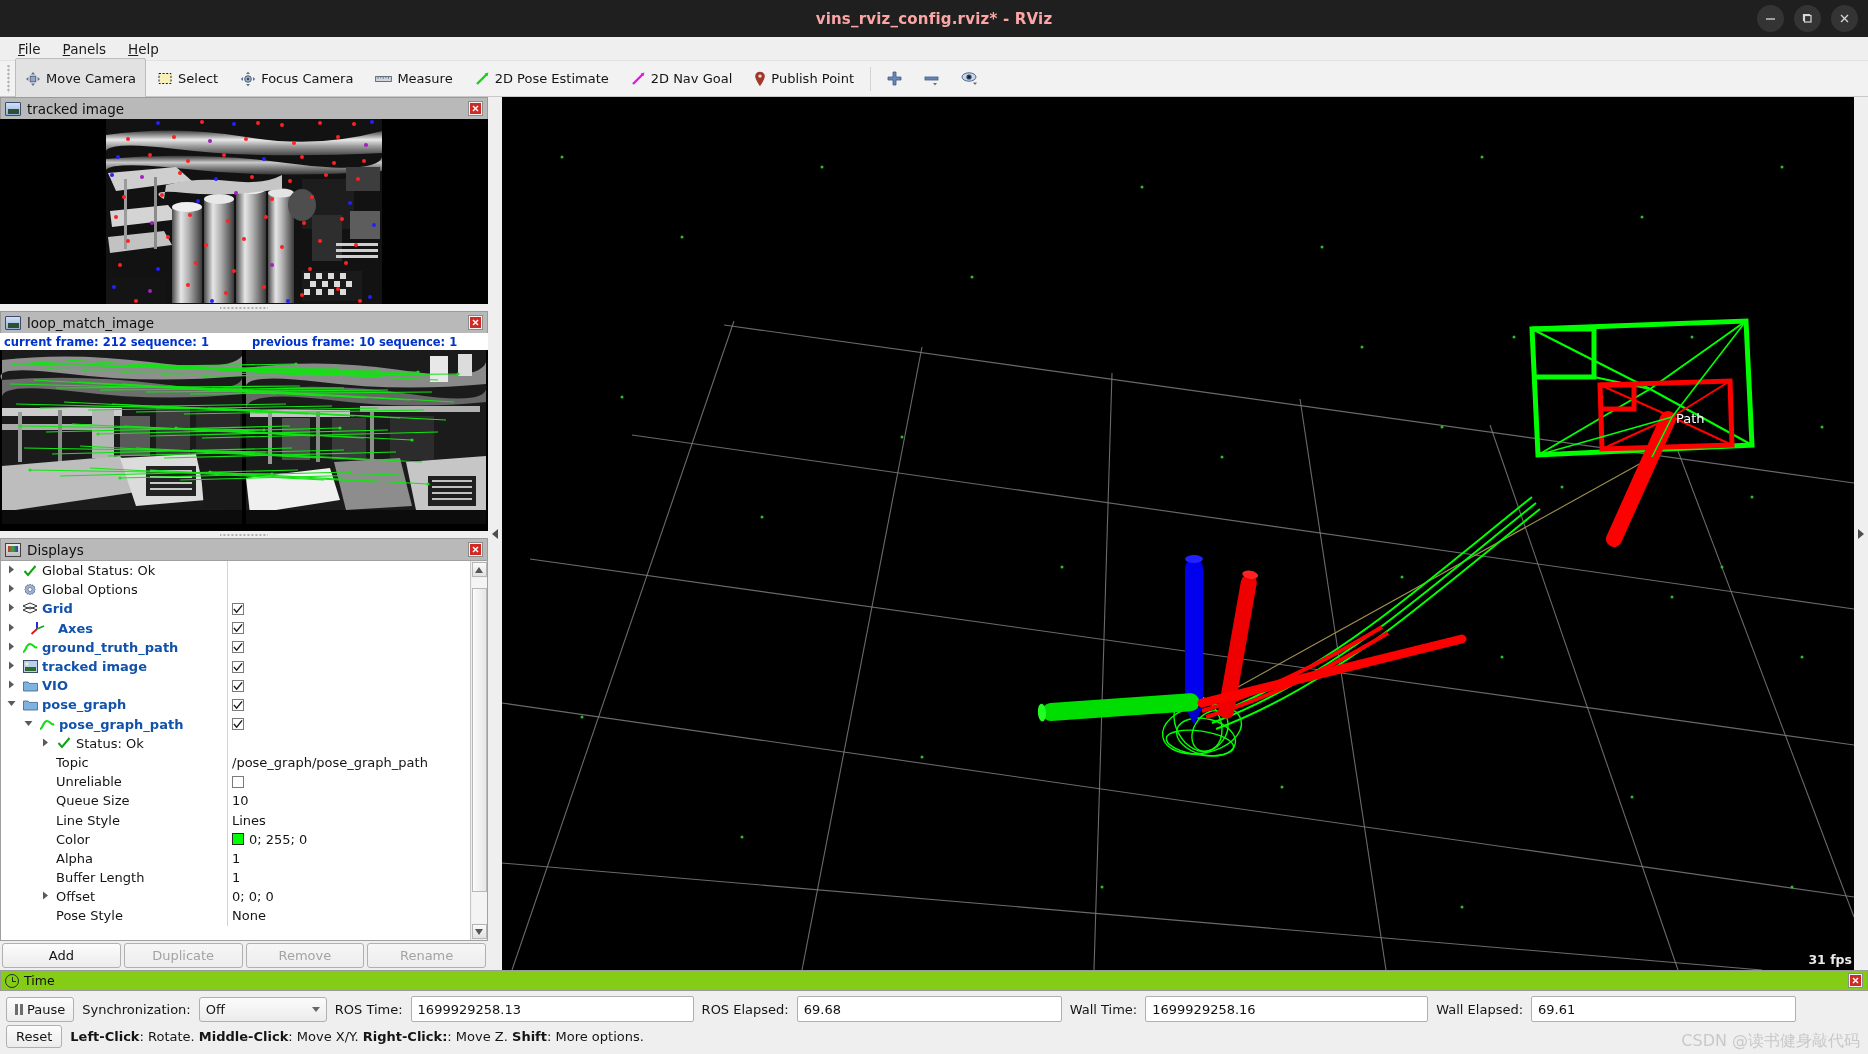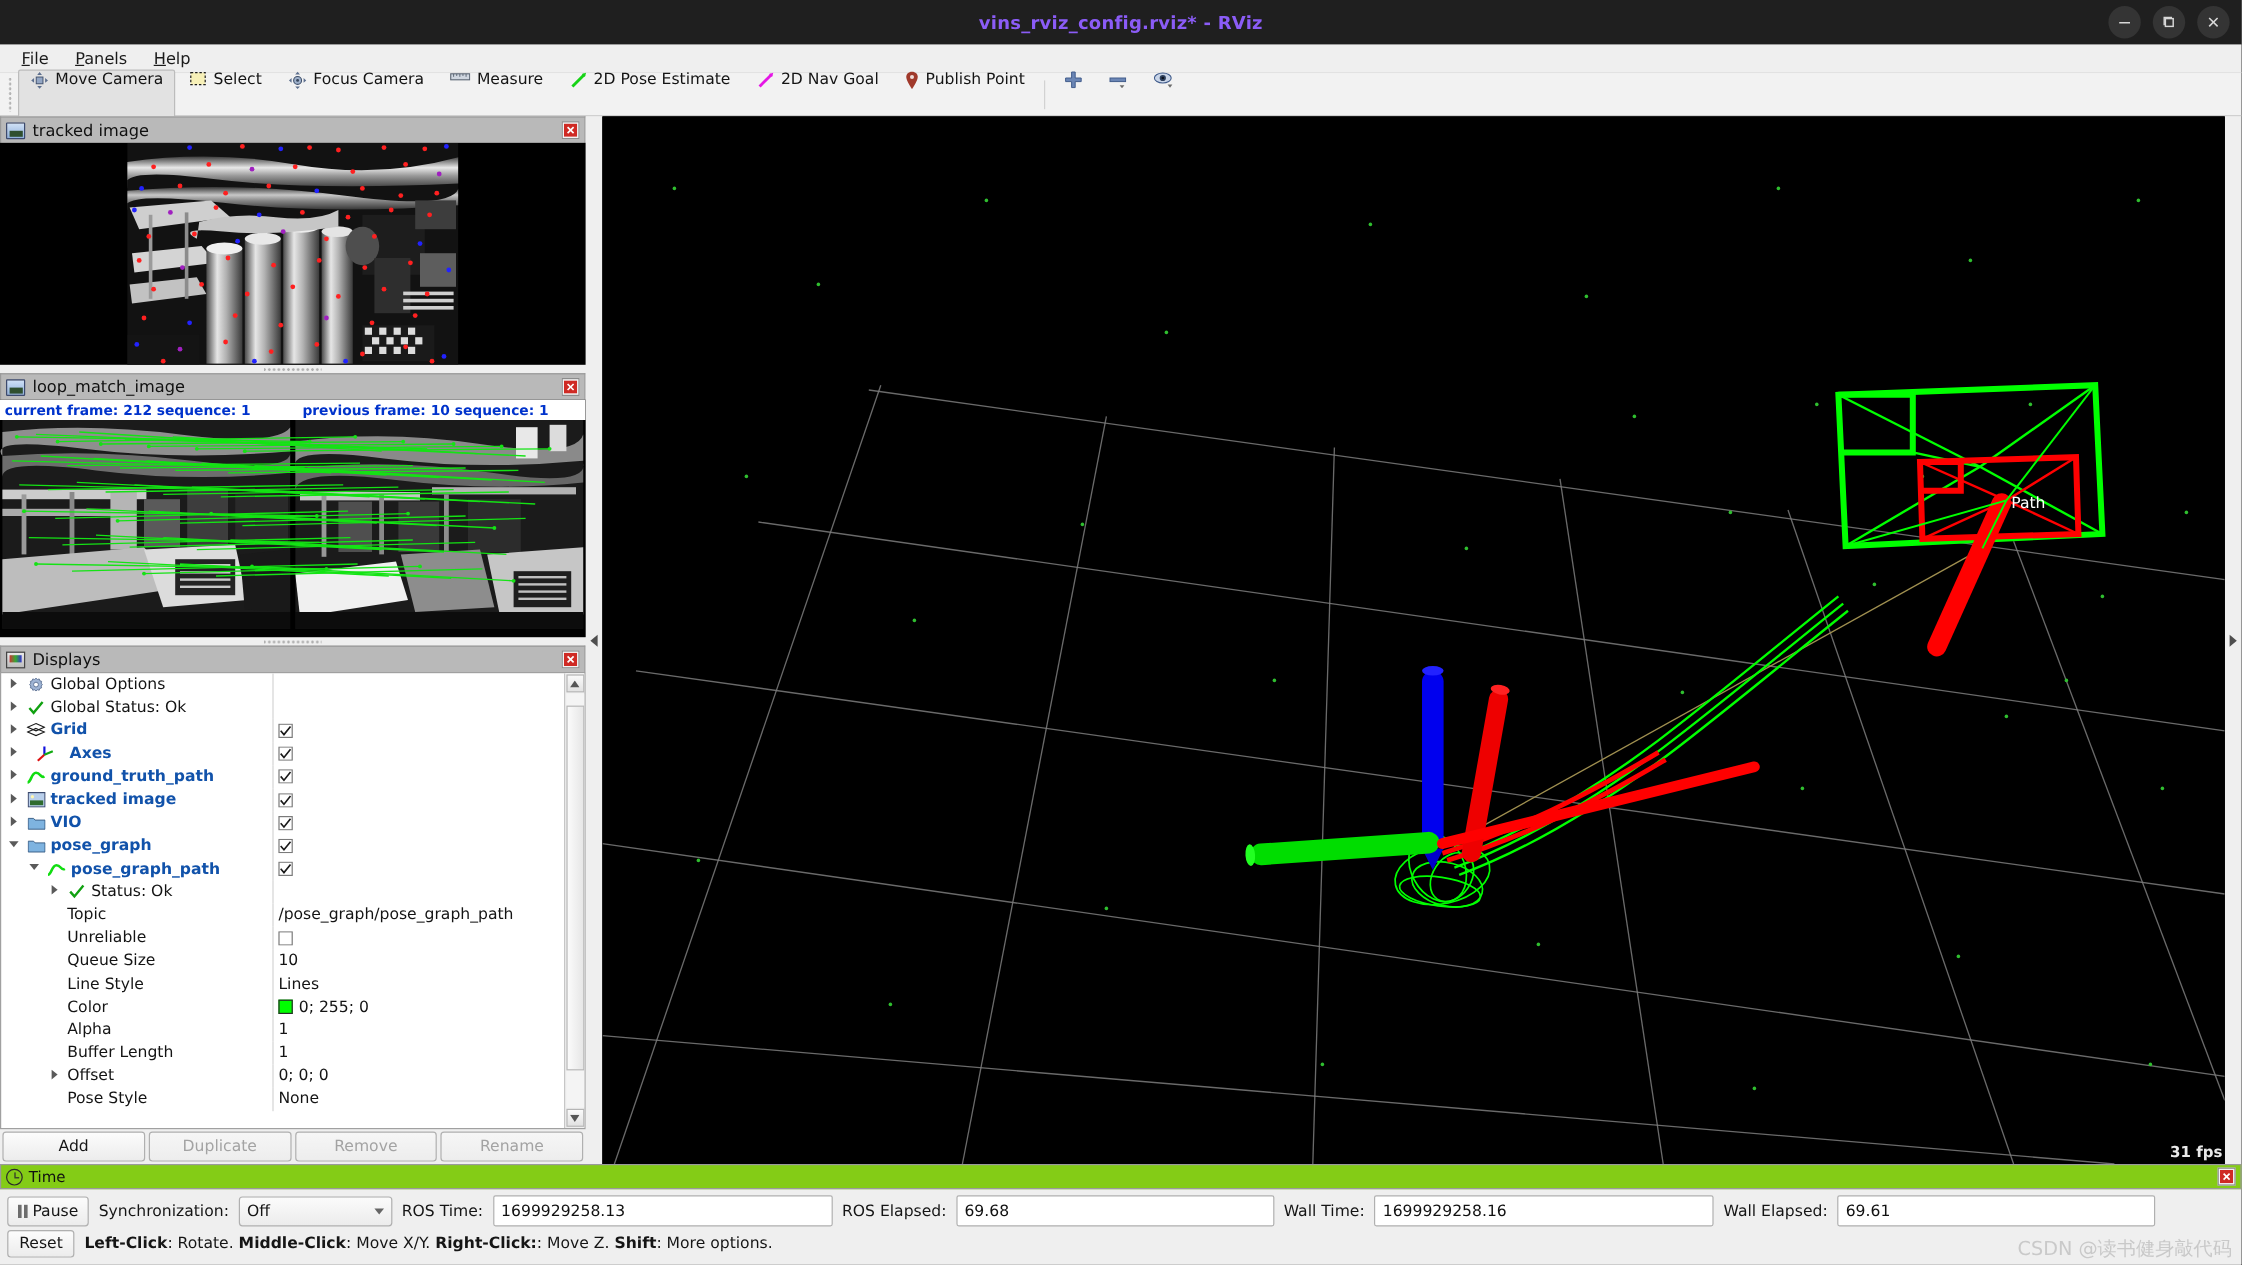--- a/index.html
+++ b/index.html
@@ -6,21 +6,21 @@
   html, body {
     width: 1868px; height: 1054px;
     background: #1d1d1d;
     font-family: "DejaVu Sans", "Liberation Sans", sans-serif;
     overflow: hidden;
   }
   .app { position: relative; width: 1868px; height: 1054px; background: #efefef; }
 
   
   .titlebar {
-    height: 37px; background: #1f1f1f; color: #8b5cf6;
+    height: 37px; background: #1f1f1f; color: #fca5a5;
     display: flex; align-items: center; justify-content: center;
     position: relative; font-size: 15px; font-weight: bold;
   }
   .titlebar .title { letter-spacing: .2px; }
   .winbtns { position: absolute; right: 10px; top: 0; height: 37px; display: flex; align-items: center; gap: 10px; }
   .winbtn {
     width: 27px; height: 27px; border-radius: 50%; background: #343434;
     display: flex; align-items: center; justify-content: center;
     color: #d8d8d8; font-size: 13px; line-height: 1;
   }
@@ -36,21 +36,21 @@
 
   
   .toolbar {
     height: 36px; background: #f2f2f2; border-bottom: 1px solid #c8c8c8;
     display: flex; align-items: center; padding-left: 4px; gap: 2px;
   }
   .tb-grip { width: 9px; height: 28px;
     background-image: radial-gradient(#b4b4b4 1px, transparent 1.2px);
     background-size: 3px 4px; background-position: 3px 3px; background-repeat: repeat-y; }
   .tbbtn {
-    display: flex; align-items: flex-start; gap: 5px; height: 41px;
+    display: flex; align-items: center; gap: 5px; height: 41px;
     padding: 0 9px; font-size: 13px; color: #141414; border: 1px solid transparent;
     border-radius: 2px; white-space: nowrap;
   }
   .tbbtn.active { background: #e2e2e2; border: 1px solid #bcbcbc; }
   .tb-sep { width: 1px; height: 24px; background: #d2d2d2; margin: 0 4px; }
   .icn { display: inline-flex; align-items: center; justify-content: center; }
 
   
   .main { position: absolute; left: 0; top: 97px; right: 0; bottom: 84px; display: flex; }
   .leftcol { width: 488px; display: flex; flex-direction: column; background: #efefef; }
@@ -630,40 +630,40 @@
 
         <div class="disp-tree">
           <div class="tree-rows" id="tree-rows">
               <div class="trow">
                 <div class="tcol-name" style="padding-left: 4px;">
                   <span class="twisty"><svg width="7" height="9" viewBox="0 0 7 9">
                       <path d="M1 0.5 L6 4.5 L1 8.5 Z" fill="#5a5a5a"></path>
                     </svg></span>
                   <span class="icn" style="width: 16px; height: 14px;">
                     <svg width="14" height="14" viewBox="0 0 14 14">
-                      <path d="M7 1.2 L8.2 2.2 L9.7 1.8 L10.2 3.3 L11.7 3.8 L11.3 5.3 L12.3 6.5 L11.3 7.7 L11.7 9.2 L10.2 9.7 L9.7 11.2 L8.2 10.8 L7 11.8 L5.8 10.8 L4.3 11.2 L3.8 9.7 L2.3 9.2 L2.7 7.7 L1.7 6.5 L2.7 5.3 L2.3 3.8 L3.8 3.3 L4.3 1.8 L5.8 2.2 Z" fill="#9fb4d4" stroke="#53698d" stroke-width="0.7"></path>
-                      <circle cx="7" cy="6.5" r="2" fill="#fff" stroke="#53698d" stroke-width="0.7"></circle>
-                    </svg>
-                  </span>
-                  <span class="lbl-dark">Global Options</span>
+                      <path d="M1.5 7 L5 11 L12.5 2" fill="none" stroke="#11a111" stroke-width="2"></path>
+                    </svg>
+                  </span>
+                  <span class="lbl-dark">Global Status: Ok</span>
                 </div>
                 <div class="tsep"></div>
                 <div class="tcol-val"></div>
               </div>
               <div class="trow">
                 <div class="tcol-name" style="padding-left: 4px;">
                   <span class="twisty"><svg width="7" height="9" viewBox="0 0 7 9">
                       <path d="M1 0.5 L6 4.5 L1 8.5 Z" fill="#5a5a5a"></path>
                     </svg></span>
                   <span class="icn" style="width: 16px; height: 14px;">
                     <svg width="14" height="14" viewBox="0 0 14 14">
-                      <path d="M1.5 7 L5 11 L12.5 2" fill="none" stroke="#11a111" stroke-width="2"></path>
-                    </svg>
-                  </span>
-                  <span class="lbl-dark">Global Status: Ok</span>
+                      <path d="M7 1.2 L8.2 2.2 L9.7 1.8 L10.2 3.3 L11.7 3.8 L11.3 5.3 L12.3 6.5 L11.3 7.7 L11.7 9.2 L10.2 9.7 L9.7 11.2 L8.2 10.8 L7 11.8 L5.8 10.8 L4.3 11.2 L3.8 9.7 L2.3 9.2 L2.7 7.7 L1.7 6.5 L2.7 5.3 L2.3 3.8 L3.8 3.3 L4.3 1.8 L5.8 2.2 Z" fill="#9fb4d4" stroke="#53698d" stroke-width="0.7"></path>
+                      <circle cx="7" cy="6.5" r="2" fill="#fff" stroke="#53698d" stroke-width="0.7"></circle>
+                    </svg>
+                  </span>
+                  <span class="lbl-dark">Global Options</span>
                 </div>
                 <div class="tsep"></div>
                 <div class="tcol-val"></div>
               </div>
               <div class="trow">
                 <div class="tcol-name" style="padding-left: 4px;">
                   <span class="twisty"><svg width="7" height="9" viewBox="0 0 7 9">
                       <path d="M1 0.5 L6 4.5 L1 8.5 Z" fill="#5a5a5a"></path>
                     </svg></span>
                   <span class="icn" style="width: 16px; height: 14px;">

